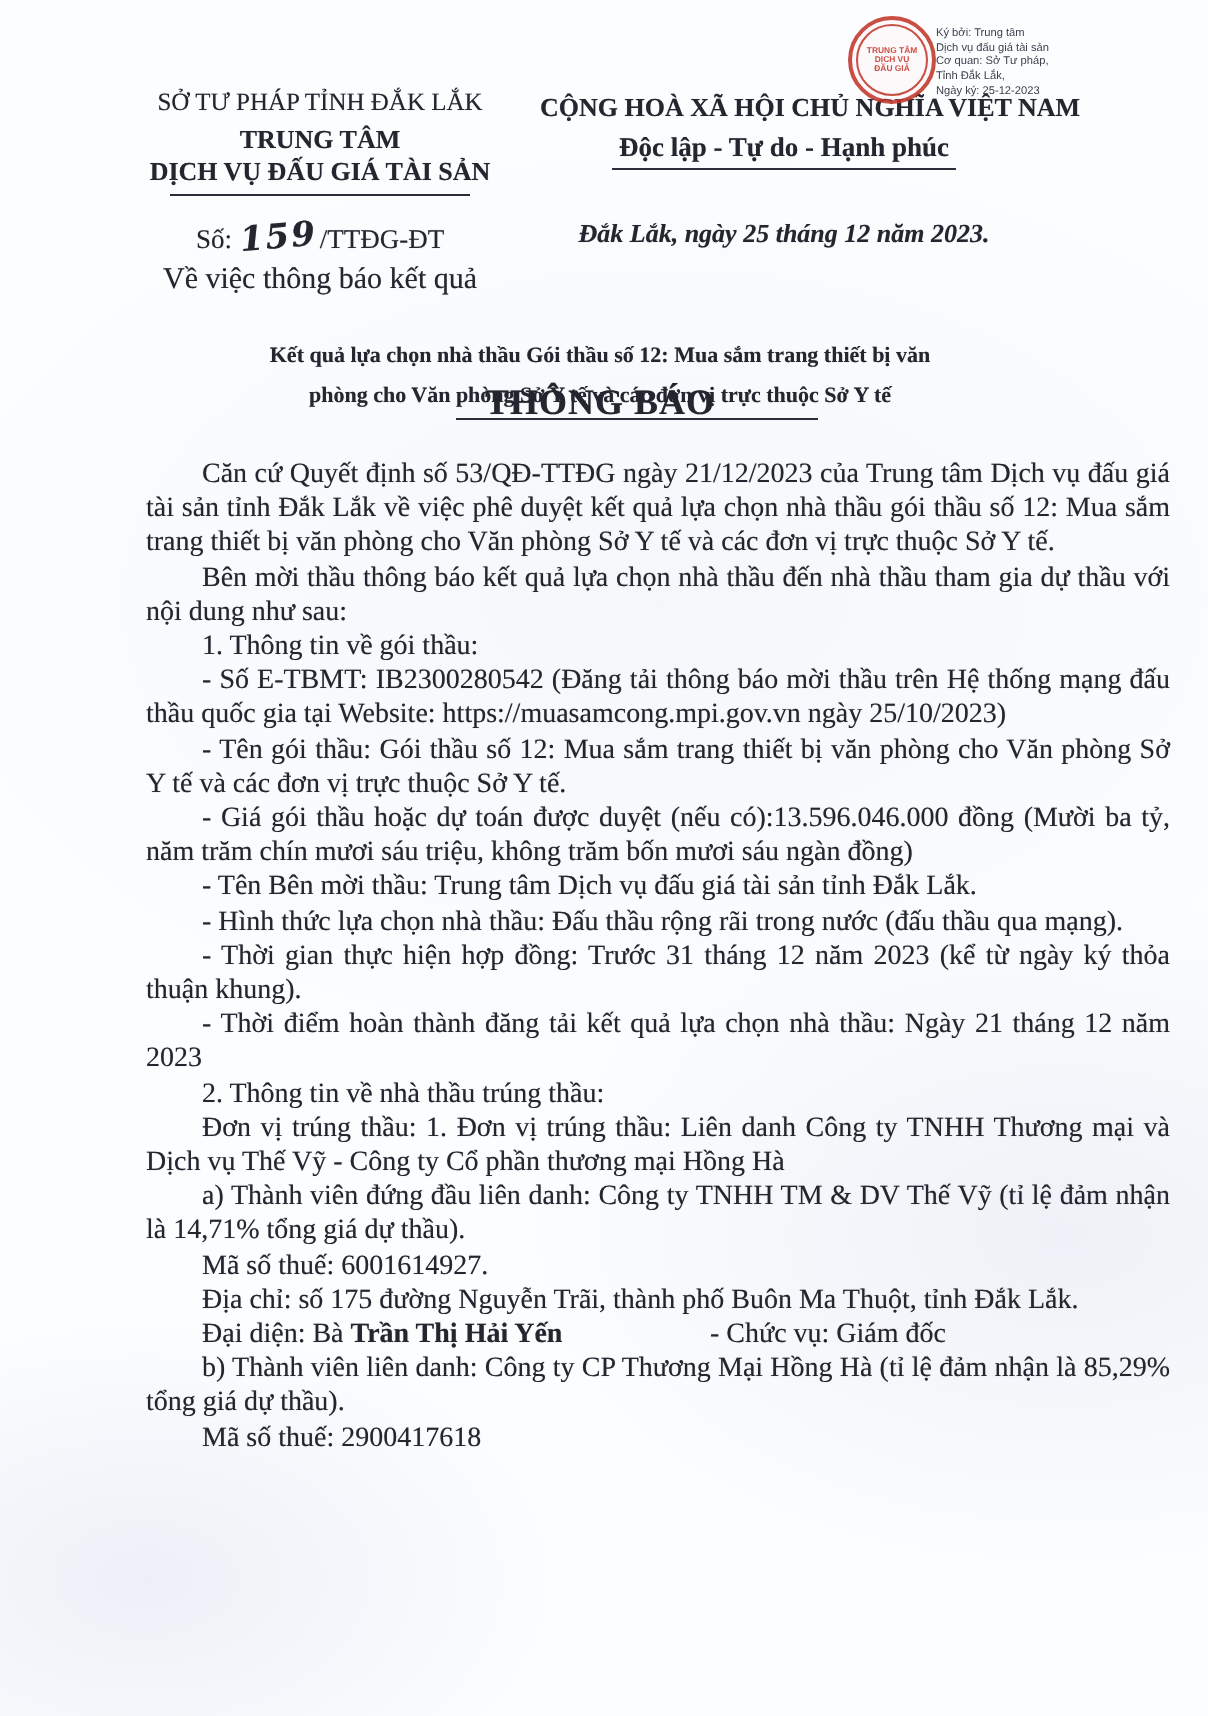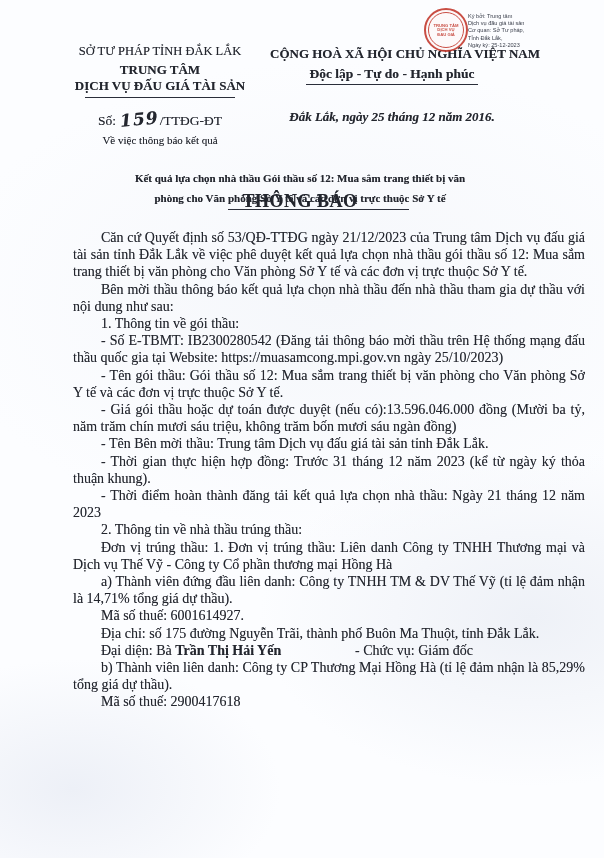--- a/index.html
+++ b/index.html
@@ -16,21 +16,21 @@
   }
   
   .hleft { position:absolute; left:62px; top:44px; width:196px; text-align:center; }
   .org-parent { font-weight:normal; font-size:12.5px; white-space:nowrap; }
   .org-1 { font-weight:bold; font-size:13px; margin-top:3px; }
   .org-2 { font-weight:bold; font-size:13px; white-space:nowrap; }
   .rule-left { width:150px; height:0; border-bottom:1.4px solid #2a2e3a; margin:3px auto 0; }
   .doc-number { margin-top:11px; font-size:13.5px; }
   .hand { font-family:"DejaVu Serif",serif; font-style:italic; font-weight:bold; font-size:17px;
           display:inline-block; transform:rotate(-5deg); letter-spacing:1px; padding:0 1px; }
-  .subject { font-size:11px; line-height:15px; margin-top:4px; }
+  .subject { font-size:15px; line-height:15px; margin-top:4px; }
   
   .hright { position:absolute; left:270px; top:46px; width:244px; text-align:center; }
   .motto1 { font-weight:bold; font-size:13px; white-space:nowrap; }
   .motto2 { font-weight:bold; font-size:13.5px; margin-top:4px; }
   .rule-right { width:172px; height:0; border-bottom:1.4px solid #2a2e3a; margin:2px auto 0; }
   .dateline { font-style:italic; font-weight:bold; font-size:13px; margin-top:24px; white-space:nowrap; }
   
   .stamp { position:absolute; left:424px; top:8px; width:40px; height:40px;
            border:2px solid #c2362b; border-radius:50%; opacity:.88; background:rgba(255,235,232,.25); }
   .stamp-inner2 { position:absolute; inset:2px; border:1px solid #c2362b; border-radius:50%; }
@@ -71,21 +71,21 @@
     </div>
     <div class="subject">
       <div>Về việc thông báo kết quả</div>
     </div>
   </div>
 
   <div class="hright">
     <div class="motto1">CỘNG HOÀ XÃ HỘI CHỦ NGHĨA VIỆT NAM</div>
     <div class="motto2">Độc lập - Tự do - Hạnh phúc</div>
     <div class="rule-right"></div>
-    <div class="dateline">Đắk Lắk, ngày 25 tháng 12 năm 2016.</div>
+    <div class="dateline">Đắk Lắk, ngày 25 tháng 12 năm 2023.</div>
   </div>
 
   <div class="stamp">
     <div class="stamp-inner2"></div>
     <div class="stamp-txt">
       <div>TRUNG TÂM</div>
       <div>DỊCH VỤ</div>
       <div>ĐẤU GIÁ</div>
     </div>
   </div>
@@ -108,20 +108,21 @@
   </div>
 
   <div class="body-block" id="body-paragraphs">
       <div class="para"><span>Căn cứ Quyết định số 53/QĐ-TTĐG ngày 21/12/2023 của Trung tâm Dịch vụ đấu giá tài sản tỉnh Đắk Lắk về việc phê duyệt kết quả lựa chọn nhà thầu gói thầu số 12: Mua sắm trang thiết bị văn phòng cho Văn phòng Sở Y tế và các đơn vị trực thuộc Sở Y tế.</span></div>
       <div class="para"><span>Bên mời thầu thông báo kết quả lựa chọn nhà thầu đến nhà thầu tham gia dự thầu với nội dung như sau:</span></div>
       <div class="para"><span>1. Thông tin về gói thầu:</span></div>
       <div class="para"><span>- Số E-TBMT: IB2300280542 (Đăng tải thông báo mời thầu trên Hệ thống mạng đấu thầu quốc gia tại Website: https://muasamcong.mpi.gov.vn  ngày 25/10/2023)</span></div>
       <div class="para"><span>- Tên gói thầu: Gói thầu số 12: Mua sắm trang thiết bị văn phòng cho Văn phòng Sở Y tế và các đơn vị trực thuộc Sở Y tế.</span></div>
       <div class="para"><span>- Giá gói thầu hoặc dự toán được duyệt (nếu có):13.596.046.000 đồng (Mười ba tỷ, năm trăm chín mươi sáu triệu, không trăm bốn mươi sáu ngàn đồng)</span></div>
       <div class="para"><span>- Tên Bên mời thầu: Trung tâm Dịch vụ đấu giá tài sản tỉnh Đắk Lắk.</span></div>
+      <div class="para"><span>- Hình thức lựa chọn nhà thầu: Đấu thầu rộng rãi trong nước (đấu thầu qua mạng).</span></div>
       <div class="para"><span>- Thời gian thực hiện hợp đồng: Trước 31 tháng 12 năm 2023 (kể từ ngày ký thỏa thuận khung).</span></div>
       <div class="para"><span>- Thời điểm hoàn thành đăng tải kết quả lựa chọn nhà thầu: Ngày 21 tháng 12 năm 2023</span></div>
       <div class="para"><span>2. Thông tin về nhà thầu trúng thầu:</span></div>
       <div class="para"><span>Đơn vị trúng thầu: 1. Đơn vị trúng thầu: Liên danh Công ty TNHH Thương mại và Dịch vụ Thế Vỹ - Công ty Cổ phần thương mại Hồng Hà</span></div>
       <div class="para"><span>a) Thành viên đứng đầu liên danh: Công ty TNHH TM &amp; DV Thế Vỹ (tỉ lệ đảm nhận là 14,71% tổng giá dự thầu).</span></div>
       <div class="para"><span>Mã số thuế: 6001614927.</span></div>
       <div class="para"><span>Địa chỉ: số 175 đường Nguyễn Trãi, thành phố Buôn Ma Thuột, tỉnh Đắk Lắk.</span></div>
       <div class="para split">
         <span><span>Đại diện: Bà </span><span class="b">Trần Thị Hải Yến</span></span>
         <span>- Chức vụ: Giám đốc</span>

